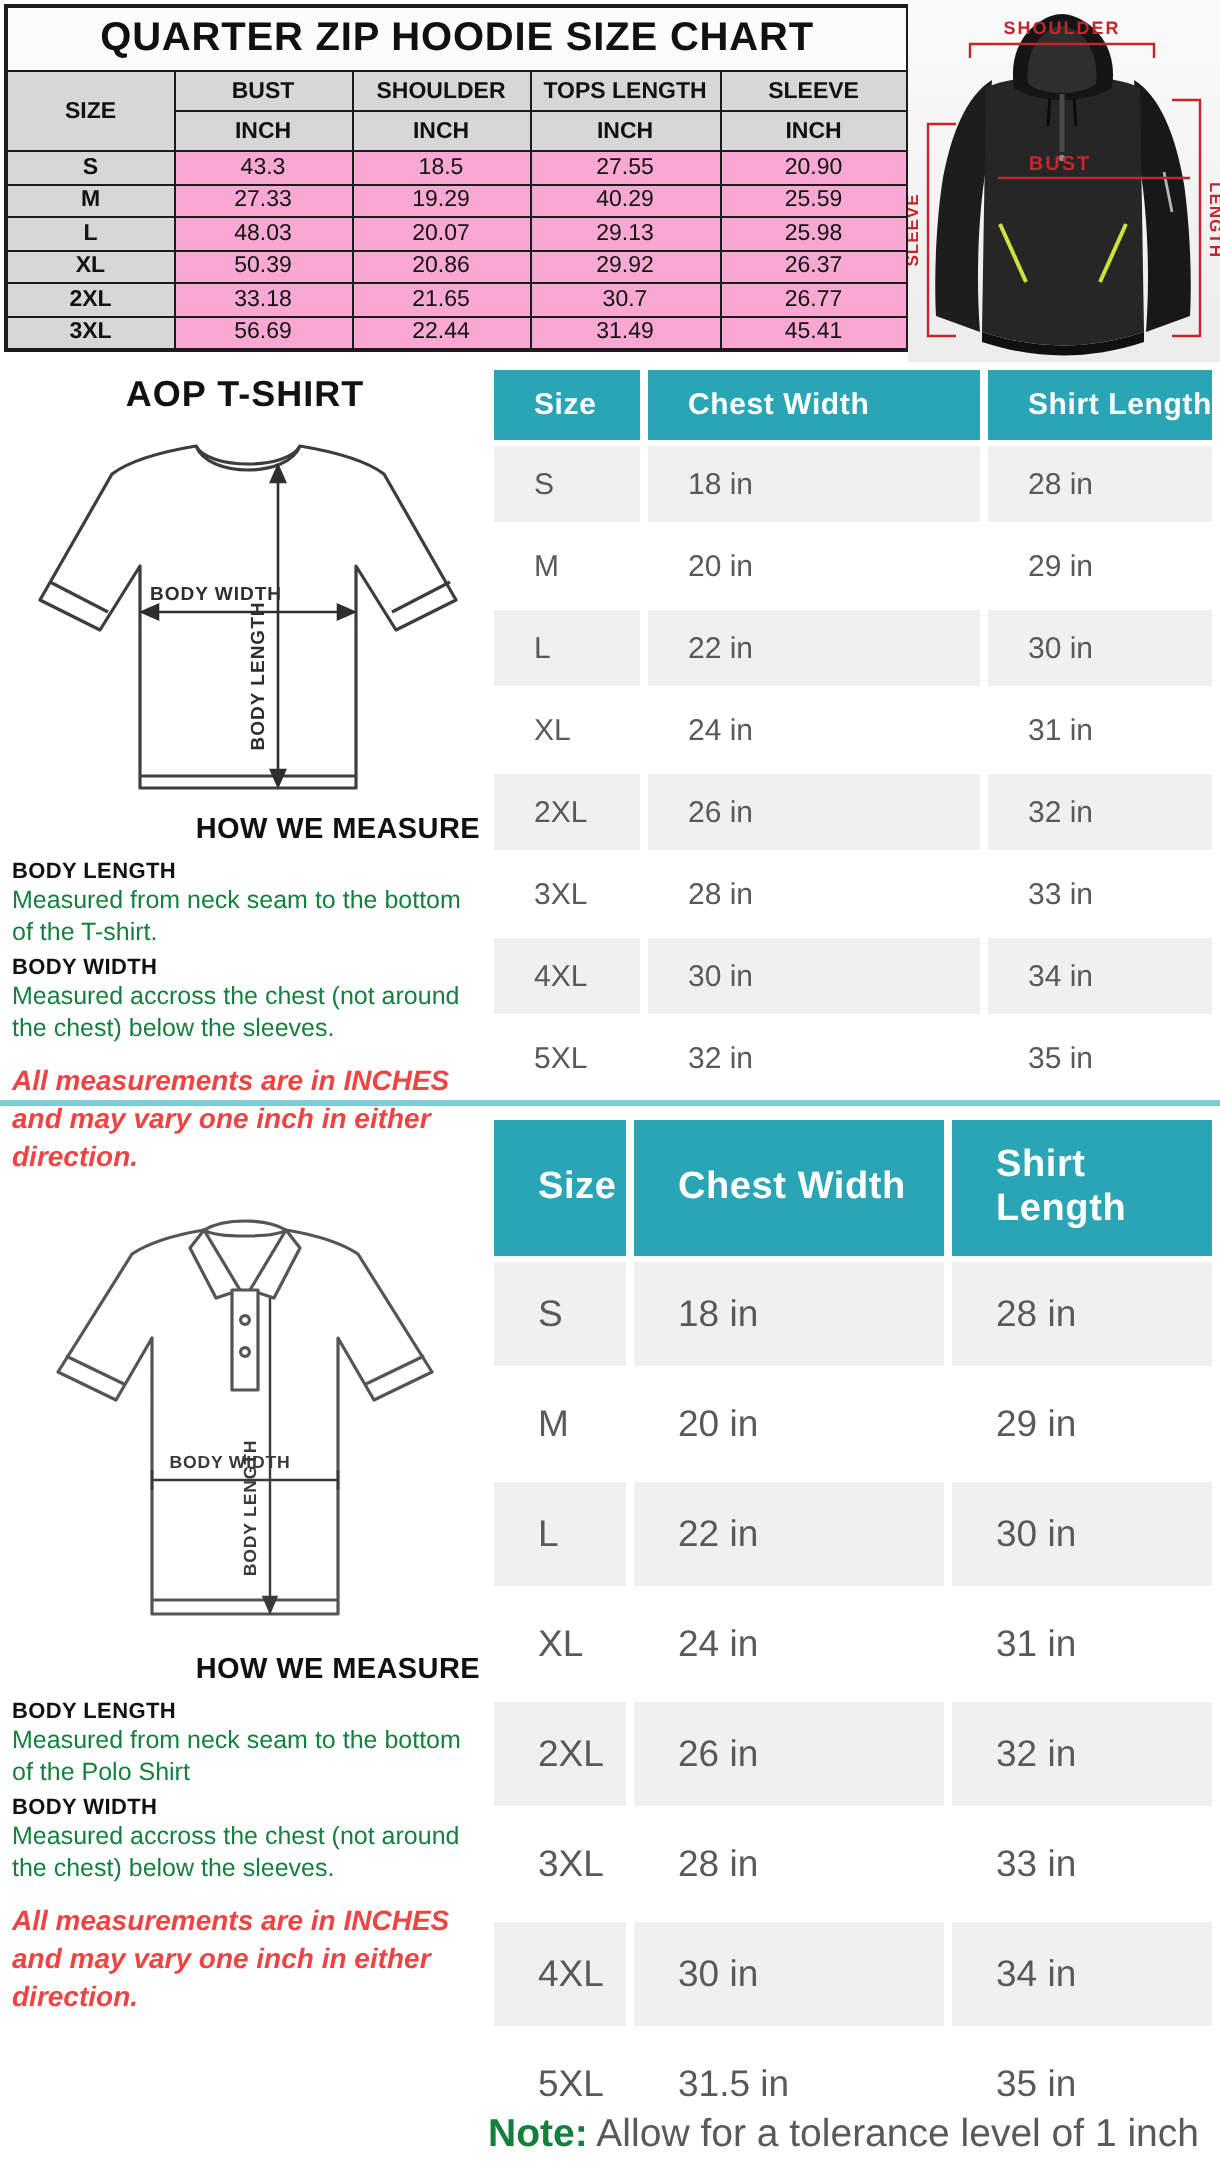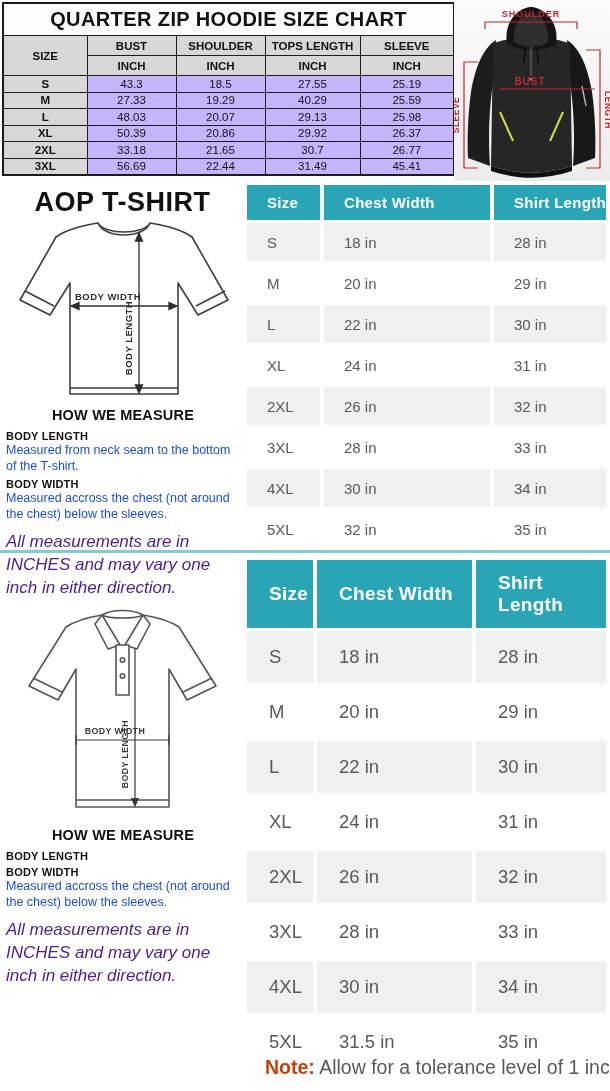--- a/index.html
+++ b/index.html
@@ -5,62 +5,62 @@
   html,body{margin:0;padding:0;background:#fff;}
   .page{position:relative;width:610px;height:1091px;background:#fff;overflow:hidden;
         font-family:"Liberation Sans","DejaVu Sans",sans-serif;color:#111;}
 
   
   #hoodie-table{position:absolute;left:2px;top:2px;width:451px;border-collapse:collapse;
                 border:2px solid #1c1c1c;table-layout:fixed;}
   #hoodie-table th,#hoodie-table td{border:1px solid #1c1c1c;text-align:center;padding:0;}
   #hoodie-table .ht-title{font-size:20px;font-weight:bold;height:31px;letter-spacing:.4px;background:#fcfcfc;}
   #hoodie-table .ht-head{background:#d7d7d7;font-size:11.5px;font-weight:bold;height:19px;}
-  #hoodie-table tbody td{font-size:11.5px;height:15.5px;background:#c4b5fd;}
+  #hoodie-table tbody td{font-size:11.5px;height:15.5px;background:#f9a8d4;}
   #hoodie-table tbody td:first-child{background:#d7d7d7;font-weight:bold;}
 
   
   #hoodie-figure{position:absolute;left:454px;top:0;width:156px;height:181px;
                  background:linear-gradient(#fbfbfb,#ececec);}
 
   
-  .sec-title{position:absolute;width:245px;text-align:center;font-size:27px;font-weight:bold;
+  .sec-title{position:absolute;width:245px;text-align:center;font-size:18px;font-weight:bold;
              letter-spacing:.5px;white-space:nowrap;}
   #tshirt-title{left:0;top:187px;}
   #polo-title{left:0;top:571px;}
 
   
   #tshirt-diagram{position:absolute;left:8px;top:210px;}
   #polo-diagram{position:absolute;left:5px;top:604px;}
 
   
   .measure{position:absolute;left:6px;width:234px;}
   #tshirt-measure{top:407px;}
   #polo-measure{top:827px;}
-  .measure h4{margin:0 0 7px 0;text-align:center;font-size:14.5px;letter-spacing:.2px;}
+  .measure h4{margin:0 0 7px 0;text-align:right;font-size:14.5px;letter-spacing:.2px;}
   .m-label{font-size:11px;font-weight:bold;margin-top:4px;letter-spacing:.2px;}
-  .m-text{font-size:12.5px;line-height:1.28;color:#1d4ed8;}
-  .m-note{font-size:17px;font-weight:normal;font-style:italic;margin-top:9px;line-height:1.35;color:#4c1d95;}
+  .m-text{font-size:12.5px;line-height:1.28;color:#15803d;}
+  .m-note{font-size:14px;font-weight:bold;font-style:italic;margin-top:9px;line-height:1.35;color:#ef4444;}
 
   
   .teal-table{position:absolute;border-collapse:separate;border-spacing:4px 3px;table-layout:fixed;}
   .teal-table th{background:#29a5b5;color:#fff;font-weight:bold;text-align:left;letter-spacing:.3px;}
   .teal-table td{color:#595959;text-align:left;padding:0;}
   .teal-table tbody tr:nth-child(odd) td{background:#f0f0f0;}
   #tshirt-table{left:243px;top:182px;width:367px;}
   #tshirt-table th{font-size:15px;padding:9px 0 9px 20px;}
   #tshirt-table td{font-size:15px;height:38px;padding-left:20px;}
   #polo-table{left:243px;top:557px;width:367px;}
   #polo-table th{font-size:19px;padding:12px 0 12px 22px;}
   #polo-table td{font-size:18.5px;height:52px;padding-left:22px;}
 
   
   #section-divider{position:absolute;left:0;top:550px;width:610px;height:3px;background:#7fccd6;}
   #footer-note{position:absolute;left:244px;top:1056px;font-size:19.5px;color:#595959;white-space:nowrap;}
-  #footer-note b{color:#c2410c;margin-left:21px;}
+  #footer-note b{color:#15803d;}
   svg text{font-family:"Liberation Sans","DejaVu Sans",sans-serif;}
 </style>
 </head>
 <body>
 
 <div class="page">
 
   <table id="hoodie-table">
     <colgroup>
         <col style="width:84px">
@@ -86,21 +86,21 @@
         <th class="ht-head">INCH</th>
         <th class="ht-head">INCH</th>
       </tr>
     </thead>
     <tbody id="hoodie-tbody">
         <tr>
           <td>S</td>
           <td>43.3</td>
           <td>18.5</td>
           <td>27.55</td>
-          <td>25.19</td>
+          <td>20.90</td>
         </tr>
         <tr>
           <td>M</td>
           <td>27.33</td>
           <td>19.29</td>
           <td>40.29</td>
           <td>25.59</td>
         </tr>
         <tr>
           <td>L</td>
@@ -287,20 +287,21 @@
       <g fill="#3a3a3a" font-weight="bold" font-size="8.8" text-anchor="middle">
         <text x="110" y="130" letter-spacing=".4">BODY WIDTH</text>
         <text x="123" y="150" letter-spacing=".4" transform="rotate(-90 123 150)">BODY LENGTH</text>
       </g>
     </svg>
   </div>
 
   <div class="measure" id="polo-measure">
     <h4>HOW WE MEASURE</h4>
     <div class="m-label">BODY LENGTH</div>
+    <div class="m-text">Measured from neck seam to the bottom of the Polo Shirt</div>
     <div class="m-label">BODY WIDTH</div>
     <div class="m-text">Measured accross the chest (not around the chest) below the sleeves.</div>
     <div class="m-note">All measurements are in INCHES and may vary one inch in either direction.</div>
   </div>
 
   <table class="teal-table" id="polo-table">
     <colgroup>
         <col style="width:66px">
         <col style="width:155px">
         <col style="width:130px">

